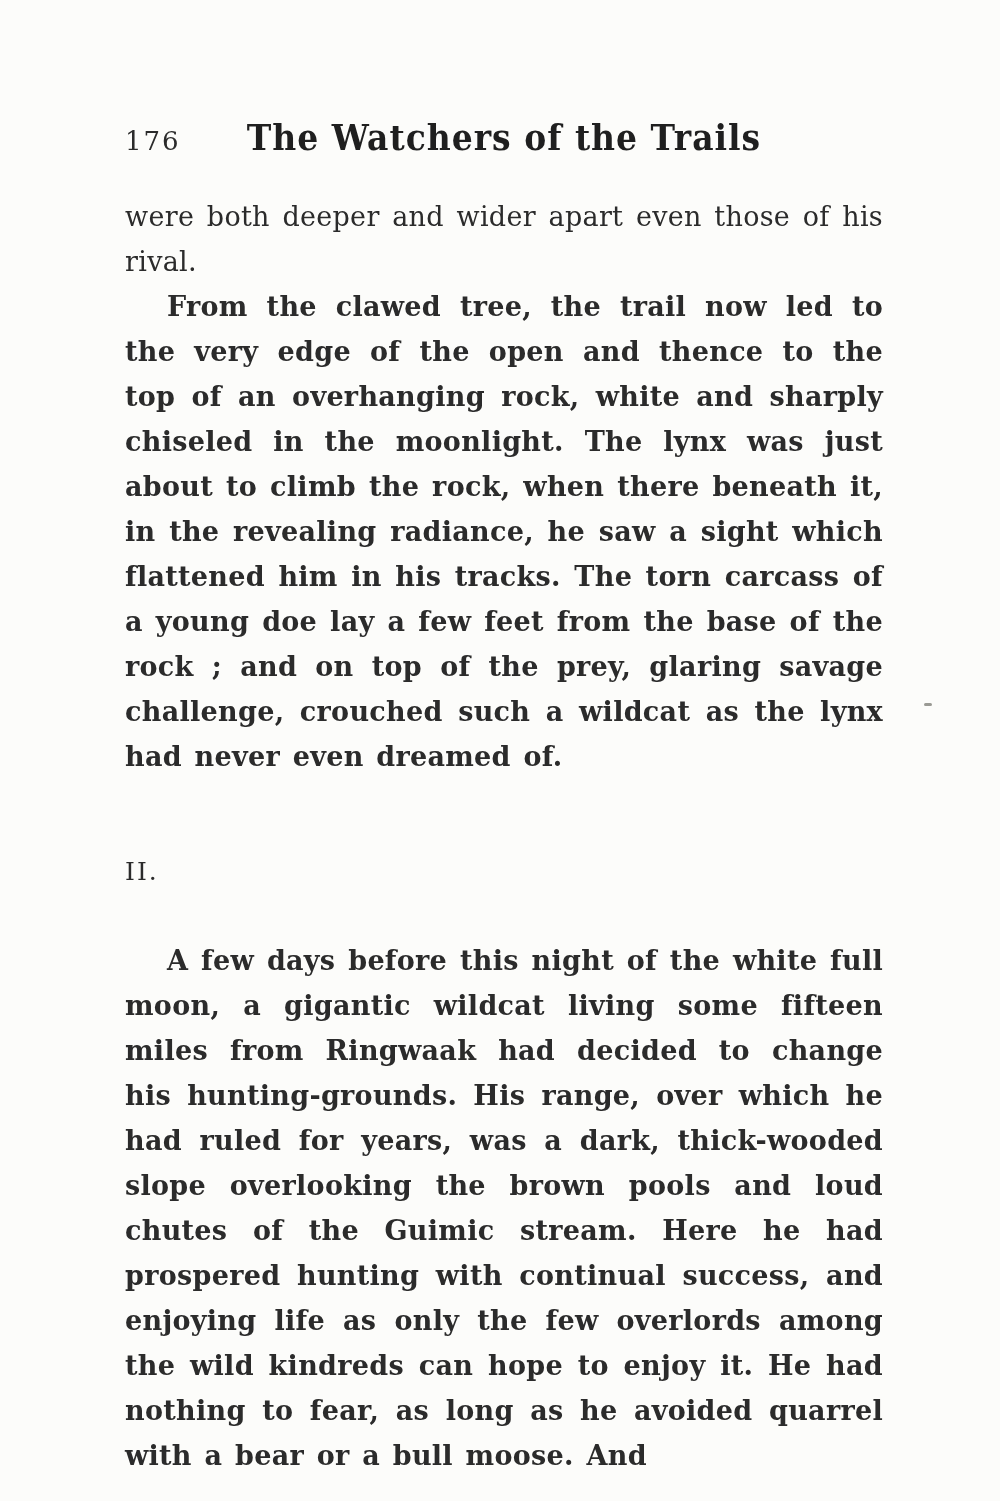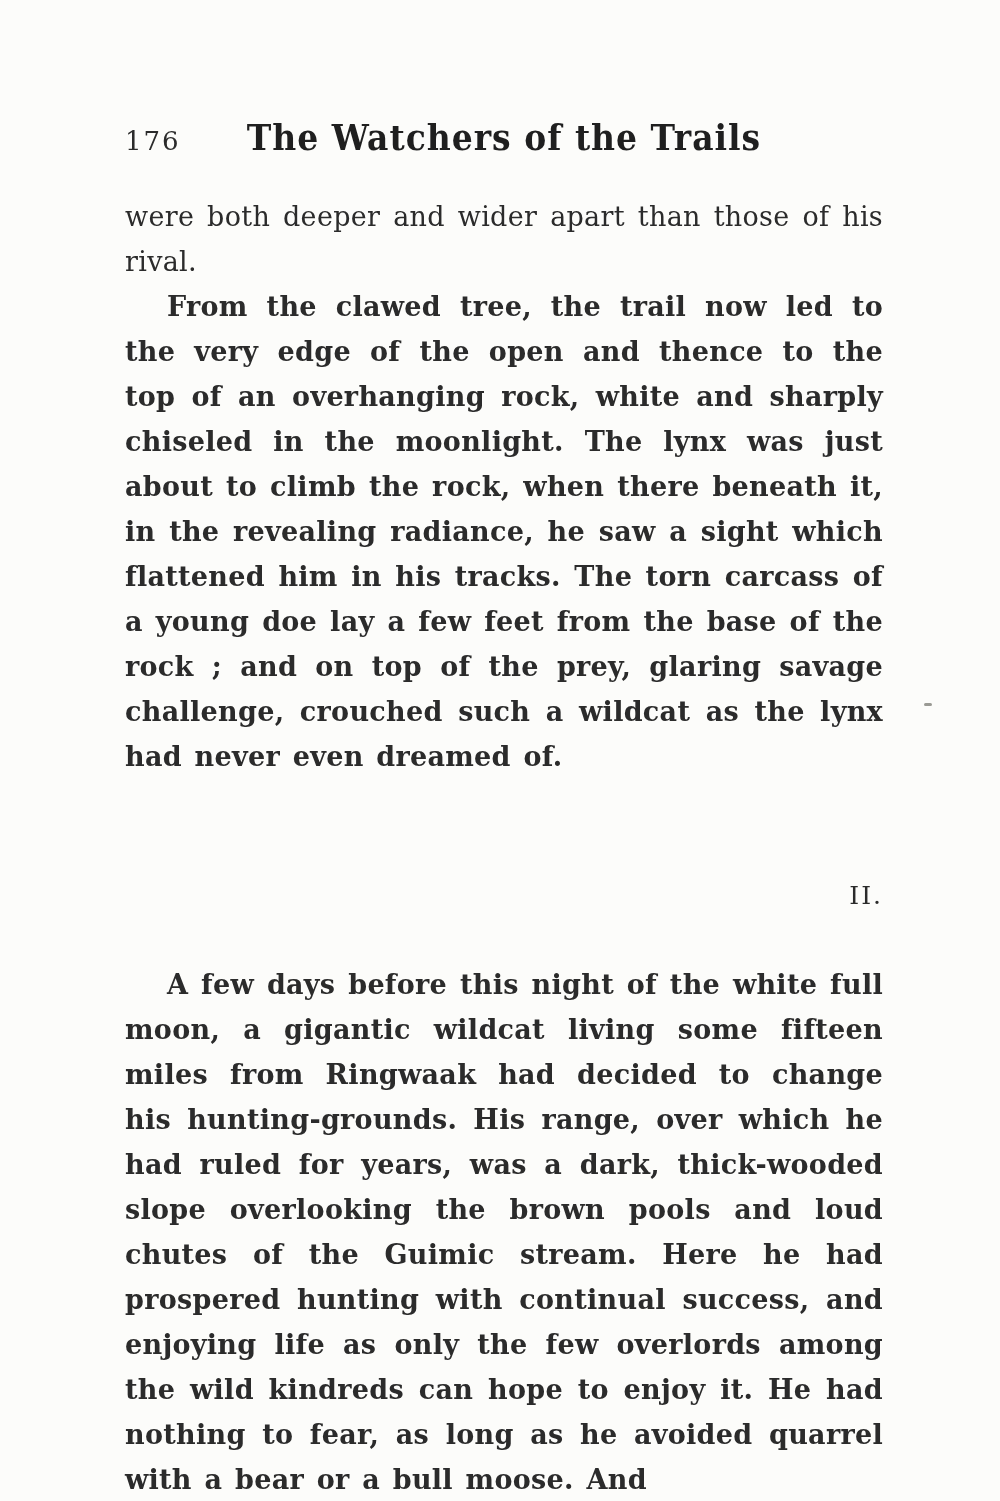--- a/index.html
+++ b/index.html
@@ -55,25 +55,25 @@
     text-align: justify;
     text-justify: inter-word;
     word-spacing: 3px;
     letter-spacing: 0.3px;
   }
   .body-text p.indent {
     text-indent: 42px;
     font-weight: bold;
   }
   .section-heading {
-    text-align: right;
+    text-align: left;
     font-size: 25px;
     font-variant: small-caps;
     letter-spacing: 2px;
-    margin-top: 102px;
+    margin-top: 78px;
     margin-bottom: 52px;
     color: #2b2b2b;
   }
   .scan-mark {
     position: absolute;
     right: 68px;
     top: 703px;
     width: 8px;
     height: 3px;
     background: #9a9a94;
@@ -85,21 +85,21 @@
 
 <div class="page">
   <div class="text-column">
 
     <div class="page-header">
       <span class="page-number">176</span>
       <h1 class="running-title">The Watchers of the Trails</h1>
     </div>
 
     <div class="body-text">
-      <p>were both deeper and wider apart than those of his rival.</p>
+      <p>were both deeper and wider apart even those of his rival.</p>
       <p class="indent">From the clawed tree, the trail now led to the very edge of the open and thence to the top of an overhanging rock, white and sharply chiseled in the moonlight. The lynx was just about to climb the rock, when there beneath it, in the revealing radiance, he saw a sight which flattened him in his tracks. The torn carcass of a young doe lay a few feet from the base of the rock ; and on top of the prey, glaring savage challenge, crouched such a wildcat as the lynx had never even dreamed of.</p>
 
       <div class="section-heading">II.</div>
 
       <p class="indent">A few days before this night of the white full moon, a gigantic wildcat living some fifteen miles from Ringwaak had decided to change his hunting-grounds. His range, over which he had ruled for years, was a dark, thick-wooded slope overlooking the brown pools and loud chutes of the Guimic stream. Here he had prospered hunting with continual success, and enjoying life as only the few overlords among the wild kindreds can hope to enjoy it. He had nothing to fear, as long as he avoided quarrel with a bear or a bull moose. And</p>
     </div>
 
   </div>
 
   <div class="scan-mark"></div>

